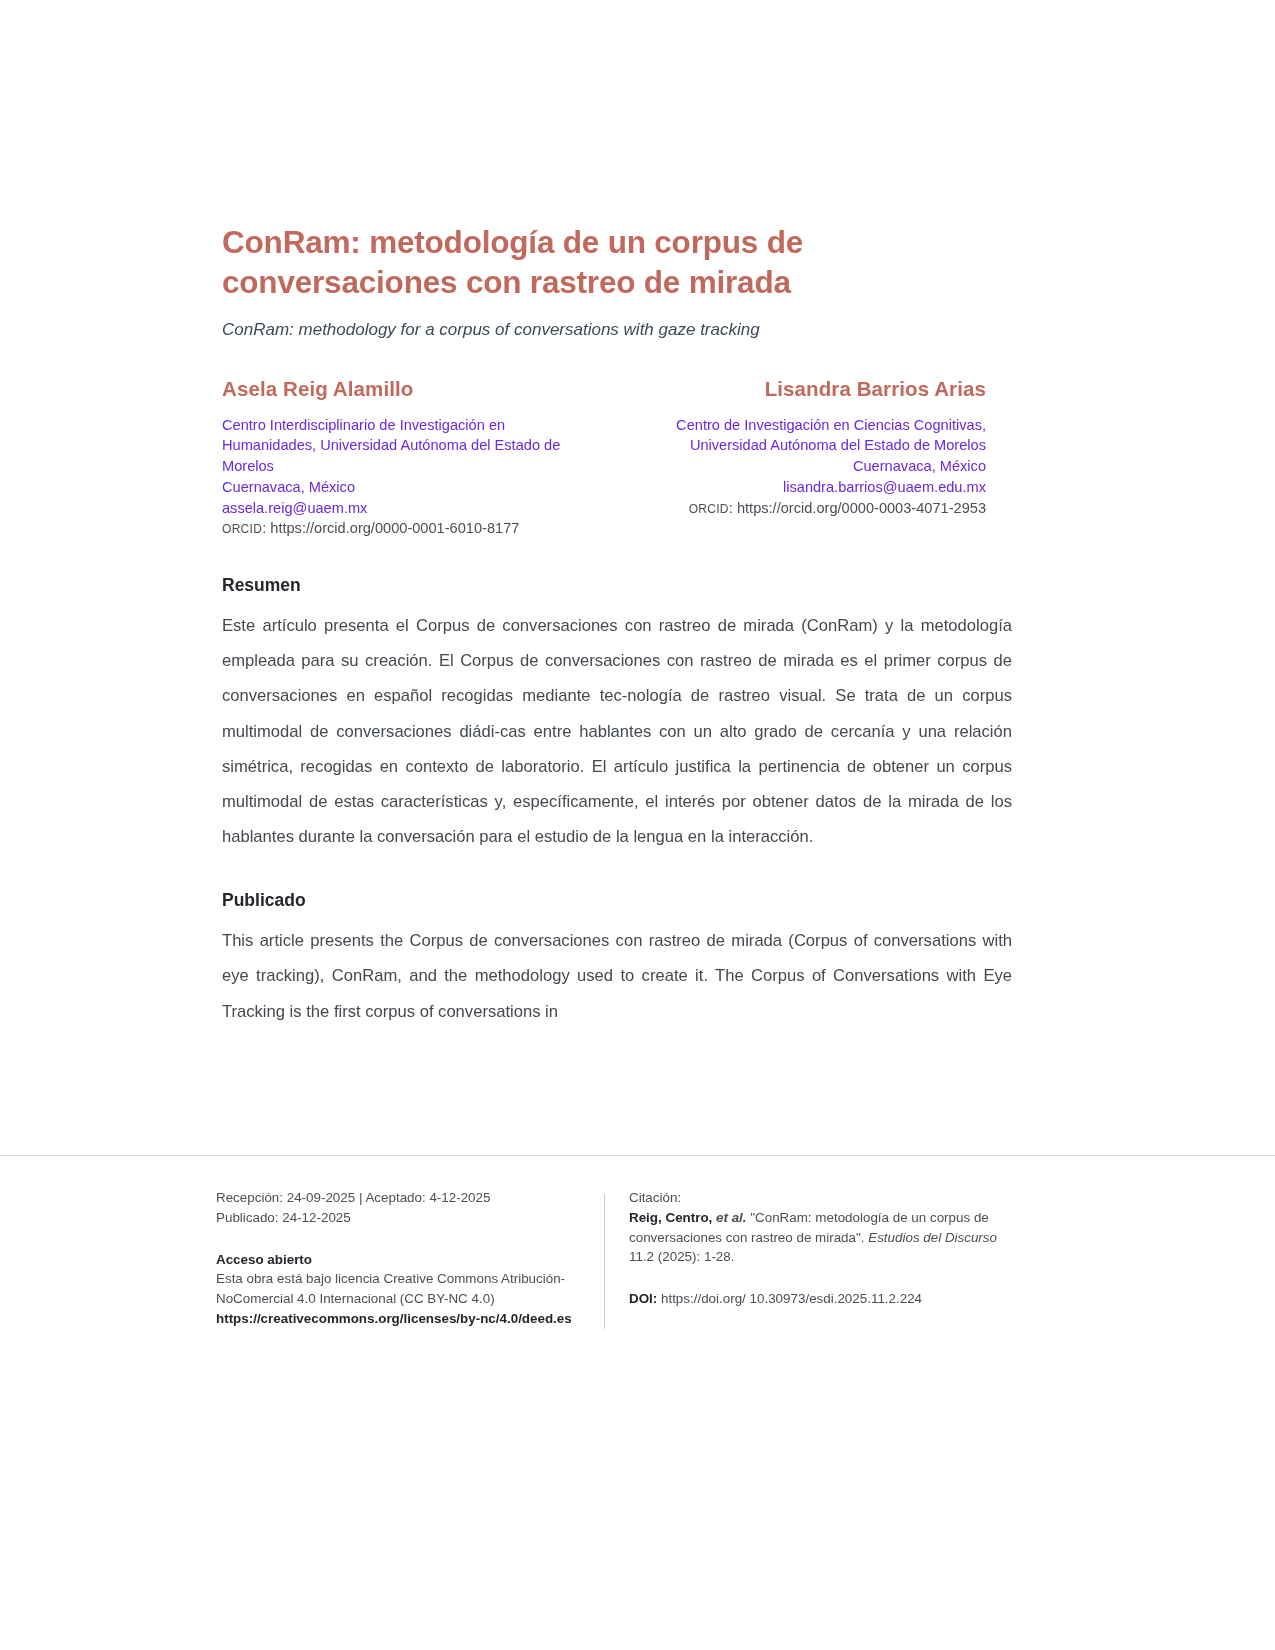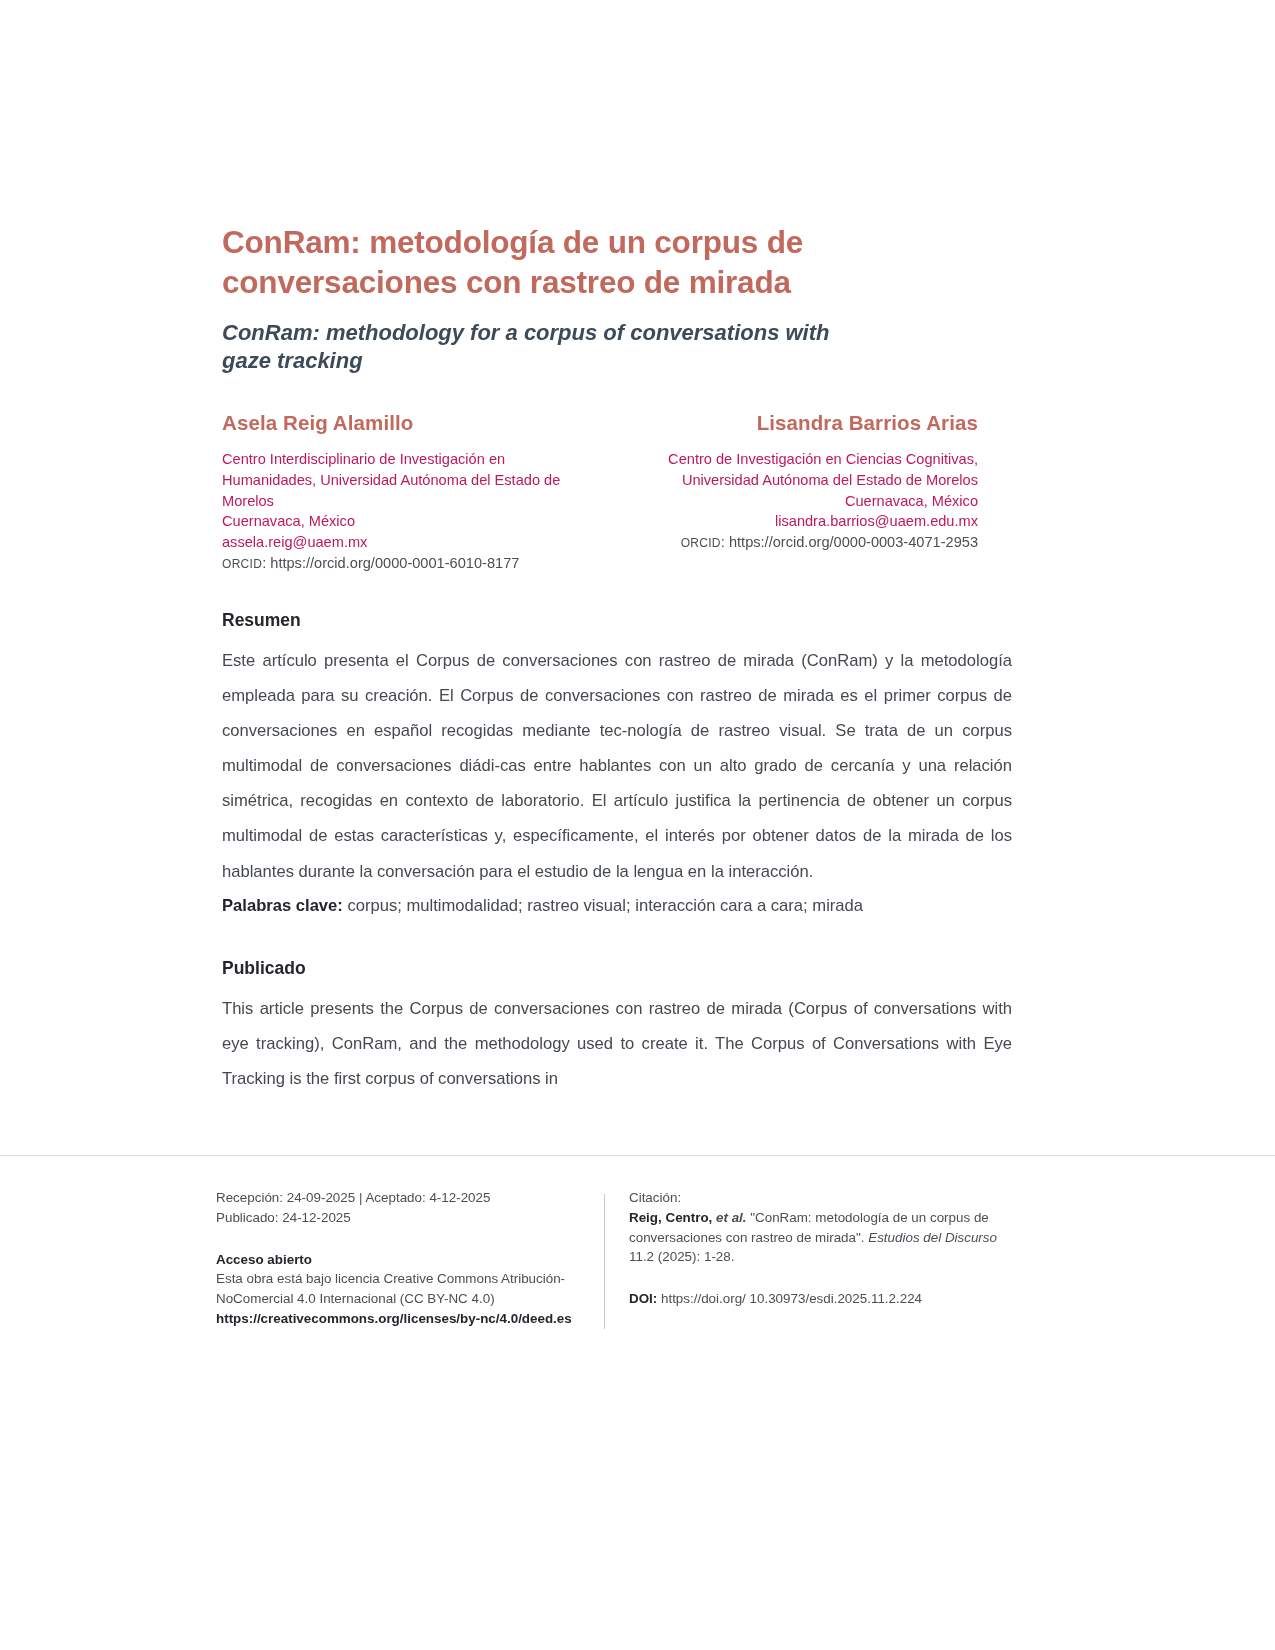--- a/index.html
+++ b/index.html
@@ -35,34 +35,34 @@
   .title-es {
     font-size: 31.5px;
     line-height: 1.27;
     font-weight: bold;
     color: #c1695c;
     letter-spacing: -0.2px;
     margin: 0 0 10px 0;
     max-width: 720px;
   }
   .title-en {
-    font-size: 22px;
+    font-size: 17px;
     line-height: 1.28;
     font-style: italic;
-    font-weight: bold;
+    font-weight: normal;
     color: #3d4a57;
     margin: 17px 0 36px 0;
     max-width: 660px;
   }
 
   
   .authors {
     display: flex;
     flex-direction: row;
-    gap: 4px;
+    gap: 12px;
     margin-bottom: 26px;
   }
   .author-col {
     width: 385px;
     box-sizing: border-box;
     padding-right: 18px;
   }
   .author-col.second {
     padding-left: 0;
     text-align: right;
@@ -70,21 +70,21 @@
   .author-name {
     font-size: 20.5px;
     font-weight: bold;
     color: #c1695c;
     margin: 0 0 14px 0;
     letter-spacing: 0.1px;
   }
   .author-line {
     font-size: 14.6px;
     line-height: 1.42;
-    color: #be185d;
+    color: #6d28d9;
     margin: 0;
     white-space: pre-wrap;
   }
   .orcid-line {
     font-size: 14.6px;
     line-height: 1.42;
     color: #4a4f55;
     margin: 0;
   }
   .orcid-label {
@@ -200,21 +200,20 @@
         <p class="author-line">Cuernavaca, México</p>
         <p class="author-line">lisandra.barrios@uaem.edu.mx</p>
         <p class="orcid-line"><span class="orcid-label">ORCID</span><span>: https://orcid.org/0000-0003-4071-2953</span></p>
       </div>
 
     </div>
 
     <div class="section">
       <h3 class="section-heading">Resumen</h3>
       <p class="abstract-text">Este artículo presenta el Corpus de conversaciones con rastreo de mirada (ConRam) y la metodología empleada para su creación. El Corpus de conversaciones con rastreo de mirada es el primer corpus de conversaciones en español recogidas mediante tec-nología de rastreo visual. Se trata de un corpus multimodal de conversaciones diádi-cas entre hablantes con un alto grado de cercanía y una relación simétrica, recogidas en contexto de laboratorio. El artículo justifica la pertinencia de obtener un corpus multimodal de estas características y, específicamente, el interés por obtener datos de la mirada de los hablantes durante la conversación para el estudio de la lengua en la interacción.</p>
-      <p class="keywords"><b>Palabras clave:</b><span> corpus; multimodalidad; rastreo visual; interacción cara a cara; mirada</span></p>
     </div>
 
     <div class="section">
       <h3 class="section-heading">Publicado</h3>
       <p class="abstract-text">This article presents the Corpus de conversaciones con rastreo de mirada (Corpus of conversations with eye tracking), ConRam, and the methodology used to create it. The Corpus of Conversations with Eye Tracking is the first corpus of conversations in</p>
     </div>
 
   </div>
 
   <div class="footer-rule"></div>

